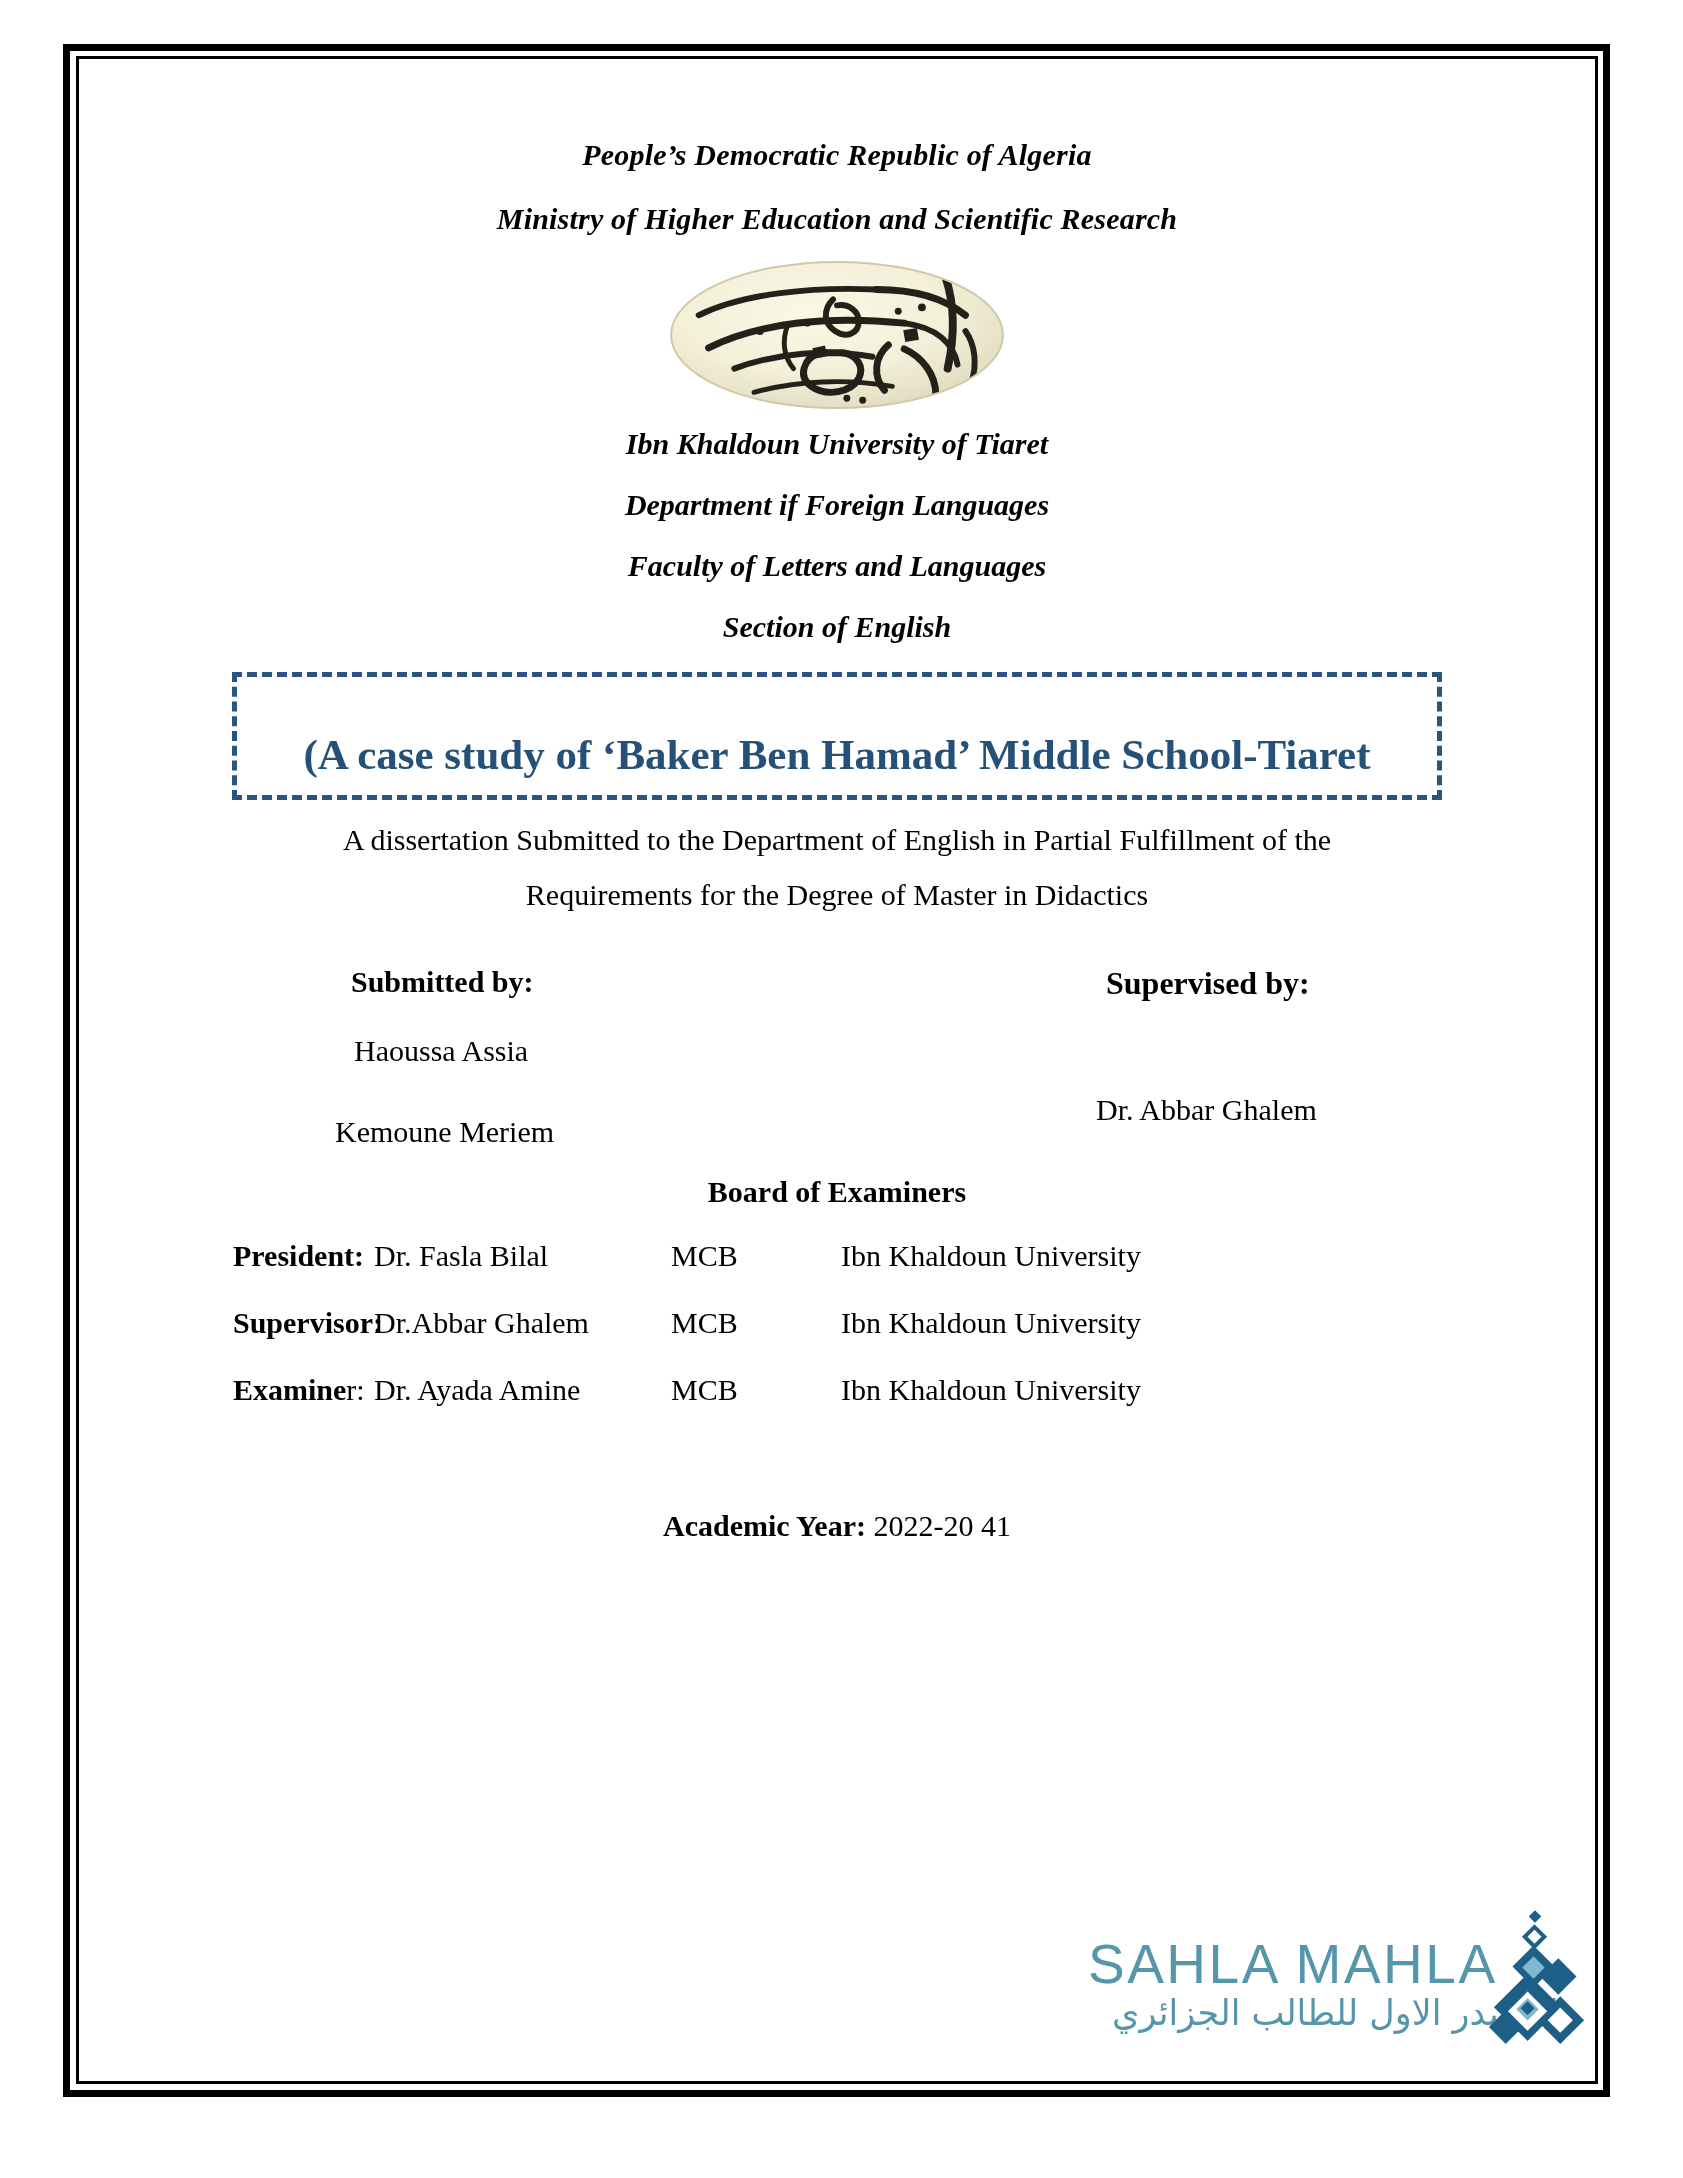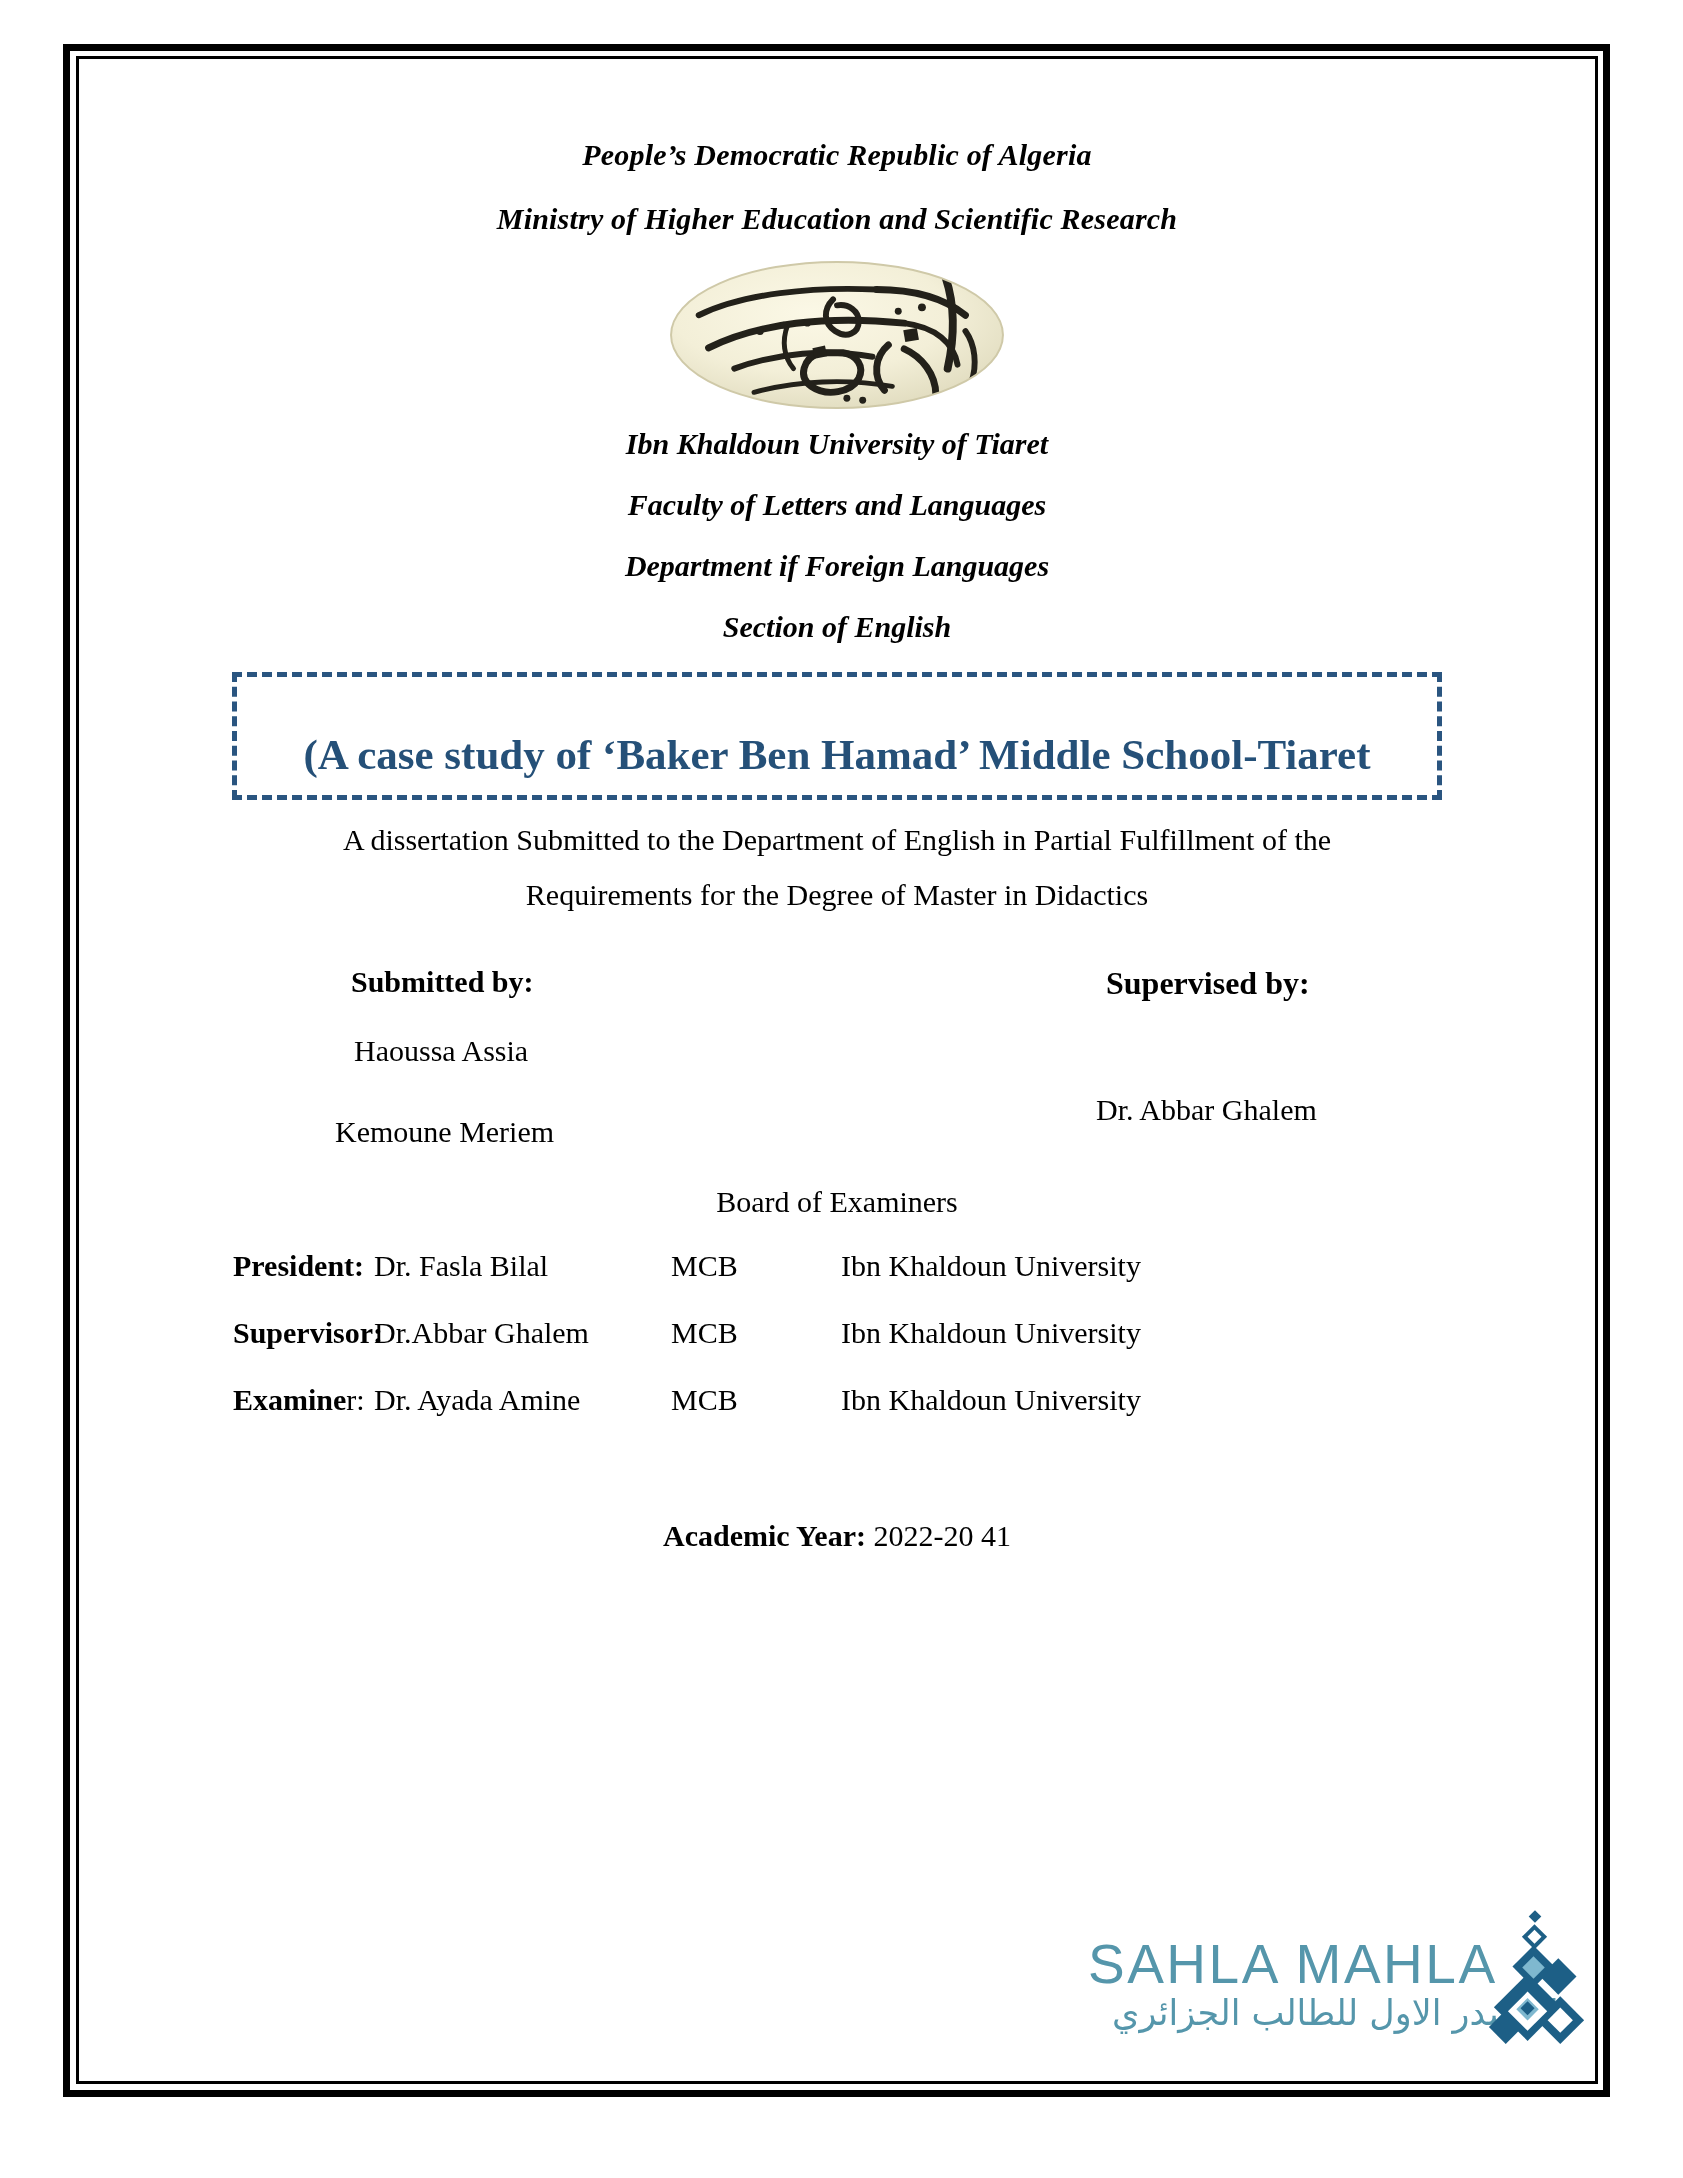--- a/index.html
+++ b/index.html
@@ -154,23 +154,23 @@
   }
   .sub-name2 {
     position: absolute;
     left: 246px;
     top: 150px;
     font-size: 30px;
   }
 
   
   .board-title {
-    margin-top: 22px;
-    text-align: center;
-    font-weight: normal;
+    margin-top: 12px;
+    text-align: center;
+    font-weight: bold;
     font-size: 30px;
   }
   .examiners {
     margin-top: 30px;
   }
   .ex-row {
     position: relative;
     height: 67px;
     font-size: 30px;
   }
@@ -294,22 +294,22 @@
             <circle cx="226" cy="148" r="3.5"></circle>
             <circle cx="262" cy="58" r="3.5"></circle>
           </g>
           <ellipse cx="200" cy="82" rx="168" ry="74" fill="none" stroke="#cfc9a8" stroke-width="2"></ellipse>
         </svg>
       </div>
     </div>
 
     <div class="uni-block">
       <div class="uni-line">Ibn Khaldoun University of Tiaret</div>
+      <div class="uni-line">Department if Foreign Languages</div>
       <div class="uni-line">Faculty of Letters and Languages</div>
-      <div class="uni-line">Department if Foreign Languages</div>
       <div class="uni-line">Section of English</div>
     </div>
 
     <div class="title-box">
       <div class="title-sub">(A case study of ‘Baker Ben Hamad’ Middle School-Tiaret</div>
     </div>
 
     <div class="statement">
       <div>A dissertation Submitted to the Department of English in Partial Fulfillment of the</div>
       <div>Requirements for the Degree of Master in Didactics</div>

